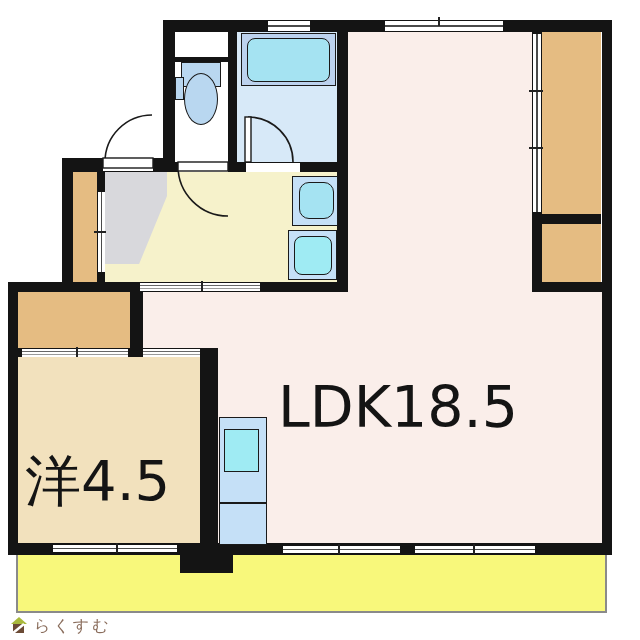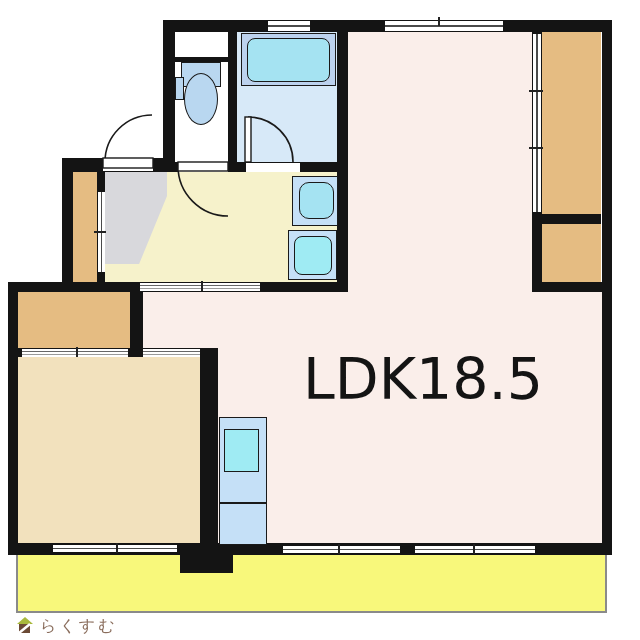--- a/index.html
+++ b/index.html
@@ -6,21 +6,21 @@
   .canvas{position:relative;width:640px;height:640px;background:#ffffff;overflow:hidden;
           font-family:"DejaVu Sans","Liberation Sans",sans-serif;}
   .abs{position:absolute;}
   .wall{position:absolute;background:var(--wall);}
   .floor{position:absolute;}
   .win-h{position:absolute;background:linear-gradient(to bottom,#fff 0 40%,#4a4a4a 40% 58%,#fff 58% 100%);}
   .slide-h{position:absolute;background:linear-gradient(to bottom,#fff 0 22%,#666 22% 40%,#fff 40% 62%,#999 62% 78%,#fff 78% 100%);}
   .win-v{position:absolute;background:linear-gradient(to right,#fff 0 40%,#4a4a4a 40% 58%,#fff 58% 100%);}
   .tick{position:absolute;background:#222;}
   .fix{position:absolute;border:1.5px solid #1a1a1a;box-sizing:border-box;}
-  .label{position:absolute;color:#141414;text-align:center;white-space:nowrap;}
+  .label{position:absolute;color:#141414;white-space:nowrap;margin-top:28px;}
   .logo-text{position:absolute;color:var(--logo-brown);font-size:16px;letter-spacing:3px;}
   svg.overlay{position:absolute;left:0;top:0;pointer-events:none;}
 </style>
 </head>
 <body>
 
 <div class="canvas">
 
   <div class="abs" style="left:16px;top:551px;width:591px;height:62px;border:2px solid var(--outline-gray);box-sizing:border-box;"></div>
   <div class="floor" style="left:18px;top:552px;width:587px;height:59px;background:var(--balcony);"></div>
@@ -89,22 +89,23 @@
   <div class="fix" style="left:247px;top:38px;width:83px;height:44px;border-radius:8px;background:var(--tub-cyan);"></div>
   <div class="fix" style="left:292px;top:176px;width:46px;height:50px;background:var(--fixture-blue);"></div>
   <div class="fix" style="left:299px;top:182px;width:35px;height:37px;border-radius:10px;background:var(--tub-cyan);"></div>
   <div class="fix" style="left:288px;top:230px;width:49px;height:50px;background:var(--fixture-blue);"></div>
   <div class="fix" style="left:294px;top:236px;width:38px;height:39px;border-radius:8px;background:var(--fixture-cyan);"></div>
   <div class="fix" style="left:219px;top:417px;width:48px;height:128px;background:var(--fixture-blue);"></div>
   <div class="fix" style="left:224px;top:429px;width:35px;height:43px;background:var(--fixture-cyan);"></div>
   <div class="abs" style="left:219px;top:502px;width:48px;height:2px;background:#1a1a1a;"></div>
 
   <div class="label" style="left:278px;top:344px;width:290px;height:70px;line-height:70px;font-size:57px;">LDK18.5</div>
+  <div class="label" style="left:25px;top:418px;width:170px;height:70px;line-height:70px;font-size:56px;">洋4.5</div>
 
-  <div class="abs" style="left:16px;top:615px;width:200px;height:22px;font-family:Liberation Serif, serif;">
+  <div class="abs" style="left:10px;top:615px;width:200px;height:22px;font-family:Liberation Serif, serif;">
     <svg width="18" height="18" style="position:absolute;left:0;top:1px;">
       <polygon points="1,8 9,1 17,8" fill="var(--logo-roof)"></polygon>
       <rect x="3" y="8" width="11" height="9" fill="var(--logo-body)"></rect>
       <line x1="3" y1="17" x2="14" y2="8" stroke="#ffffff" stroke-width="2.5"></line>
     </svg>
     <span class="logo-text" style="left:24px;top:1px;">らくすむ</span>
   </div>
 
   <svg class="overlay" width="640" height="640">
 

